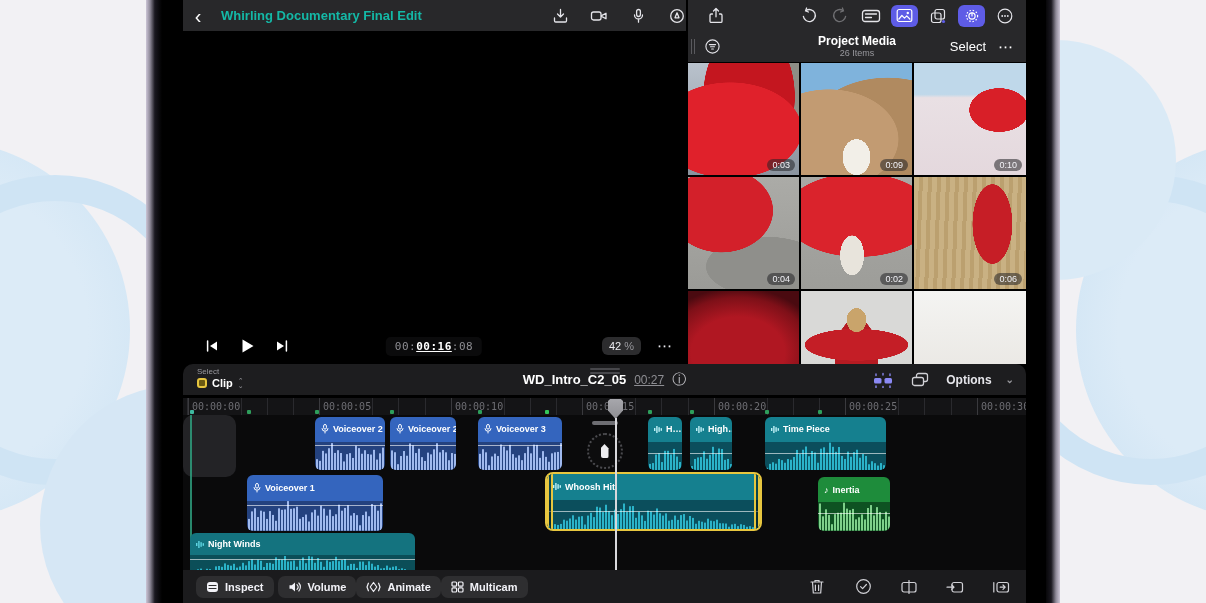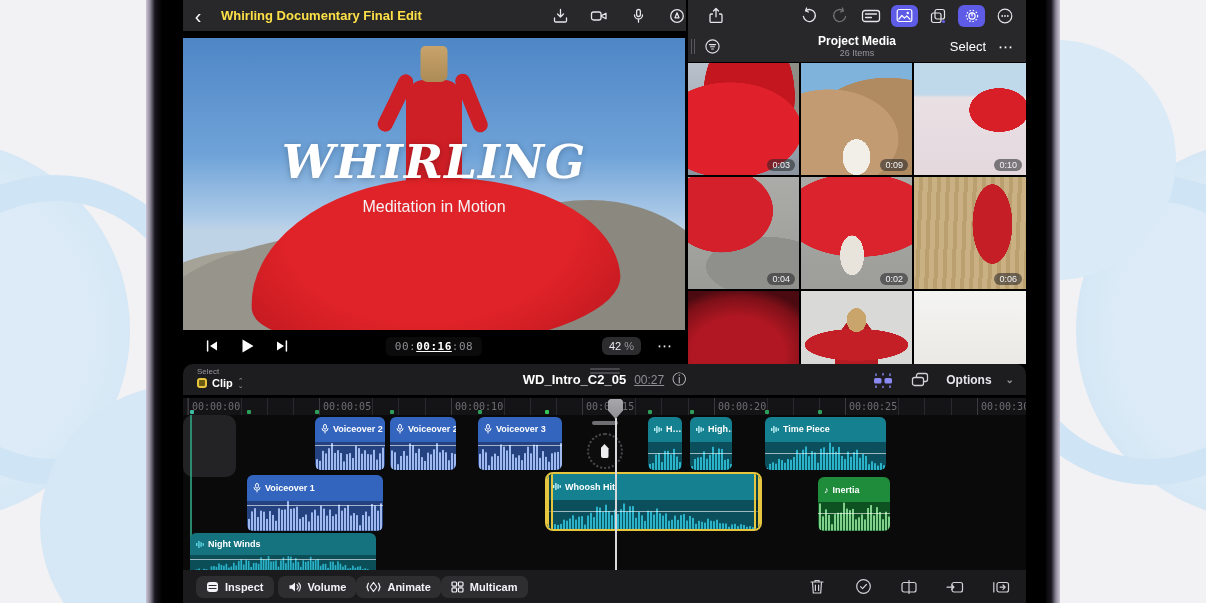--- a/index.html
+++ b/index.html
@@ -16,21 +16,21 @@
   
   .bezel{position:absolute;top:0;height:603px;width:16px;z-index:4;}
   .bezel.left{left:146px;background:linear-gradient(90deg,#CCC5D6,#8F8A99 25%,#1A1820 55%,#000);}
   .bezel.right{left:1044px;background:linear-gradient(270deg,#CCC5D6,#8F8A99 25%,#1A1820 55%,#000);}
   .screen{position:absolute;left:162px;top:0;width:884px;height:603px;background:#000;z-index:5;color:#EBEBF0;}
   .abs{position:absolute;}
   
   .topbar{left:21px;top:0;width:843px;height:31px;background:#28282A;display:flex;align-items:center;}
   .panel-seam{left:524px;top:0;width:2px;height:364px;background:#000;z-index:9;}
   .back{width:30px;text-align:center;font-size:20px;color:#fff;line-height:28px;cursor:pointer;}
-  .doc-title{font-size:13px;font-weight:700;color:#fde047;margin-left:8px;}
+  .doc-title{font-size:13px;font-weight:700;color:#14b8a6;margin-left:8px;}
   .tb-icons{position:absolute;left:366px;top:0;height:31px;display:flex;align-items:center;gap:17px;}
   .tb-icons-r{position:absolute;right:10px;top:0;height:31px;display:flex;align-items:center;gap:9px;}
   .icon{display:inline-flex;align-items:center;justify-content:center;width:22px;height:22px;}
   .icon svg{display:block;}
   .chip{width:27px;height:22px;border-radius:6px;display:inline-flex;align-items:center;justify-content:center;}
   .chip.on{background:#5E5CE6;}
   .dim{opacity:.38;}
   
   .preview{left:21px;top:38px;width:502px;height:292px;overflow:hidden;background:linear-gradient(180deg,#4E86C6 0%,#6FA3D8 40%,#AECBE8 62%,#BFD3E6 66%);}
   .hills{position:absolute;left:-30px;bottom:0;width:560px;height:105px;background:#97948B;border-radius:50% 40% 0 0/90% 70% 0 0;}
@@ -223,32 +223,20 @@
               <circle cx="9" cy="9" r="6.8"></circle>
               <circle cx="6.2" cy="9" r=".9" fill="#E5E5EA" stroke="none"></circle>
               <circle cx="9" cy="9" r=".9" fill="#E5E5EA" stroke="none"></circle>
               <circle cx="11.8" cy="9" r=".9" fill="#E5E5EA" stroke="none"></circle>
             </svg>
           </span>
       </div>
     </div>
     <div class="abs panel-seam"></div>
 
-    <div class="abs preview">
-      <div class="hill3"></div>
-      <div class="hills"></div>
-      <div class="hill2"></div>
-      <div class="arm a1"></div>
-      <div class="arm a2"></div>
-      <div class="torso"></div>
-      <div class="hat"></div>
-      <div class="skirt"></div>
-      <div class="ptitle">WHIRLING</div>
-      <div class="psub">Meditation in Motion</div>
-    </div>
 
     <div class="abs transport">
       <span class="icon">
           <svg width="14" height="12" viewBox="0 0 14 12">
             <path d="M2.6 1v10" stroke="#FFF" stroke-width="1.5" stroke-linecap="round"></path>
             <path d="M12 1.5L5 6l7 4.5z" fill="#FFF"></path>
           </svg>
         </span>
       <span class="icon">
           <svg width="15" height="16" viewBox="0 0 15 16">
@@ -820,21 +808,21 @@
                 <rect x="61" y="10.2" width="2" height="18.8"></rect>
                 <rect x="64" y="17.5" width="2" height="11.5"></rect>
                 <rect x="67" y="9.9" width="2" height="19.1"></rect>
                 <rect x="70" y="14.7" width="2" height="14.3"></rect>
               </g>
             </svg>
             <div class="vol"></div>
           </div>
       </div>
 
-      <div class="clip c-night" style="left:7px;top:118px;width:186px;height:40px;border-radius:6px 6px 0 0">
+      <div class="clip c-night" style="left:7px;top:118px;width:225px;height:40px;border-radius:6px 6px 0 0">
         <div class="clip-head">
             <span class="cicon">
               <svg width="8" height="9" viewBox="0 0 8 9">
                 <g fill="#5FD6E3">
                   <rect x="0" y="3" width="1.4" height="3"></rect>
                   <rect x="2.2" y="1" width="1.4" height="7"></rect>
                   <rect x="4.4" y="2.2" width="1.4" height="4.6"></rect>
                   <rect x="6.6" y="3.2" width="1.4" height="2.6"></rect>
                 </g>
               </svg>

